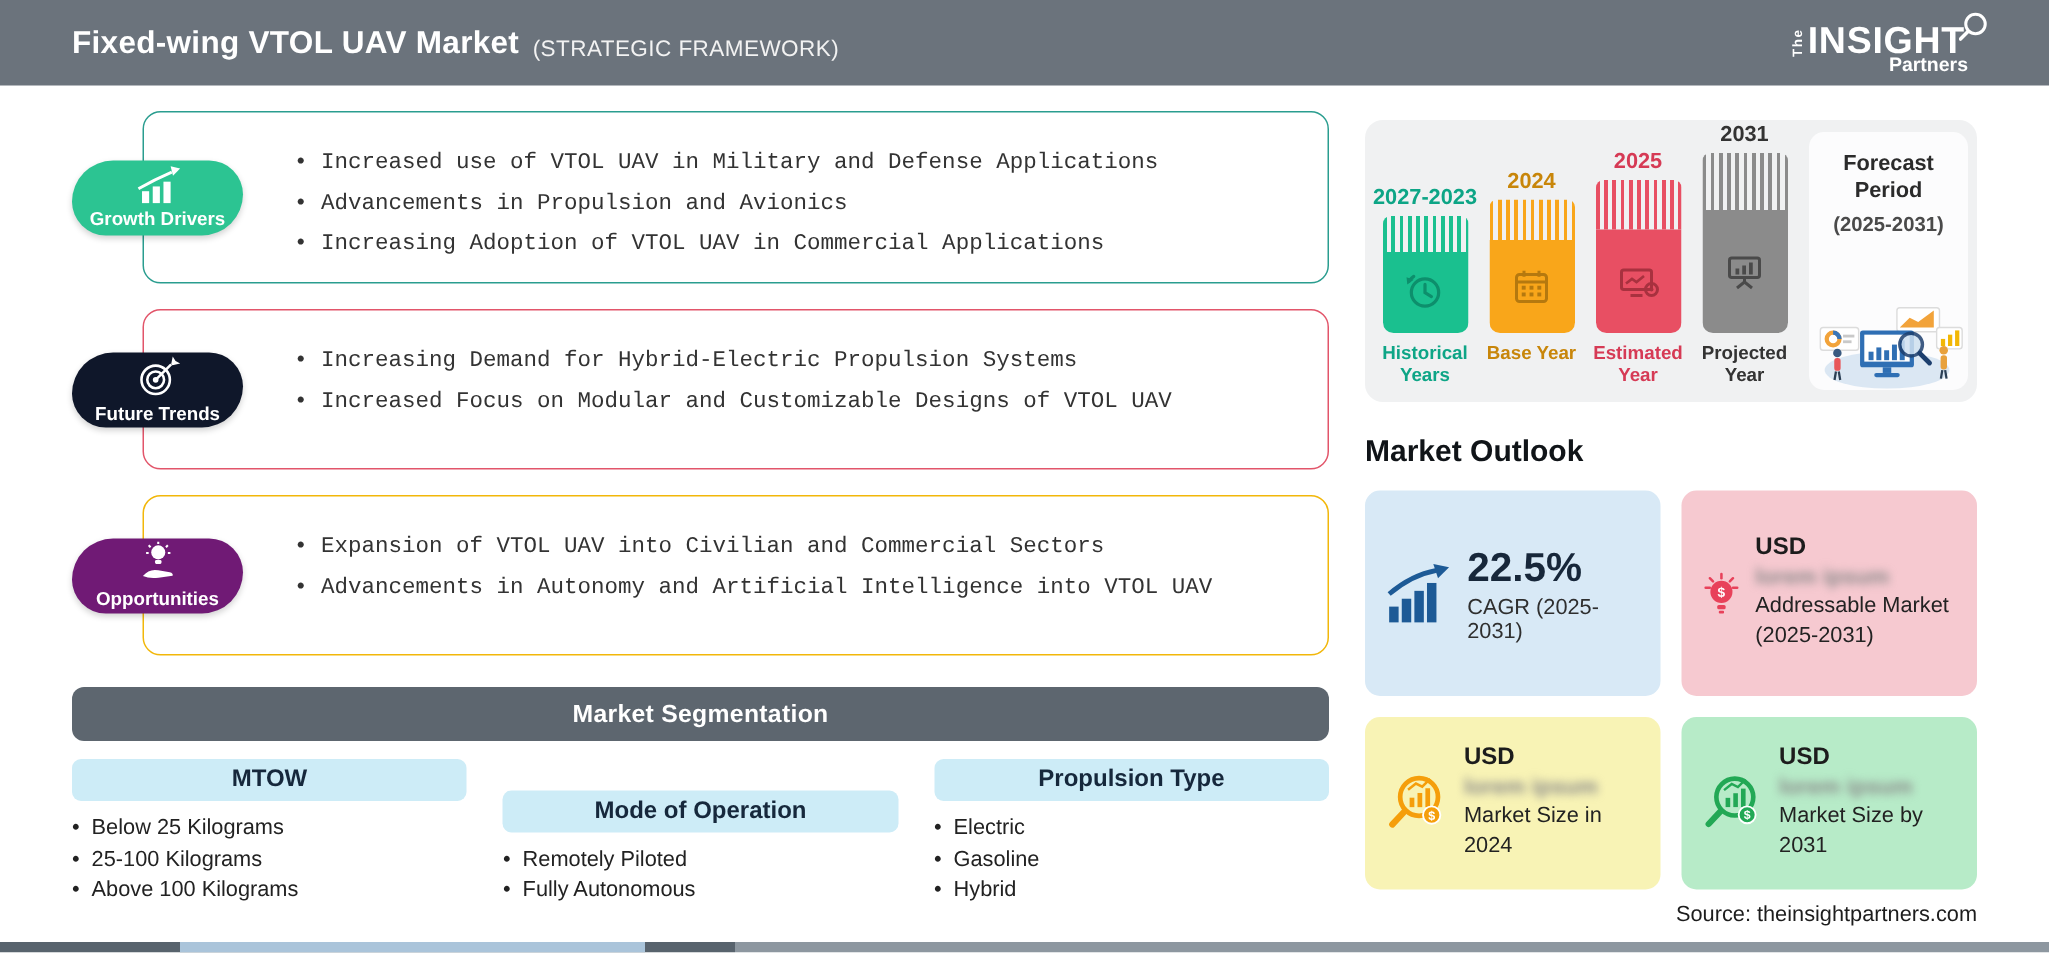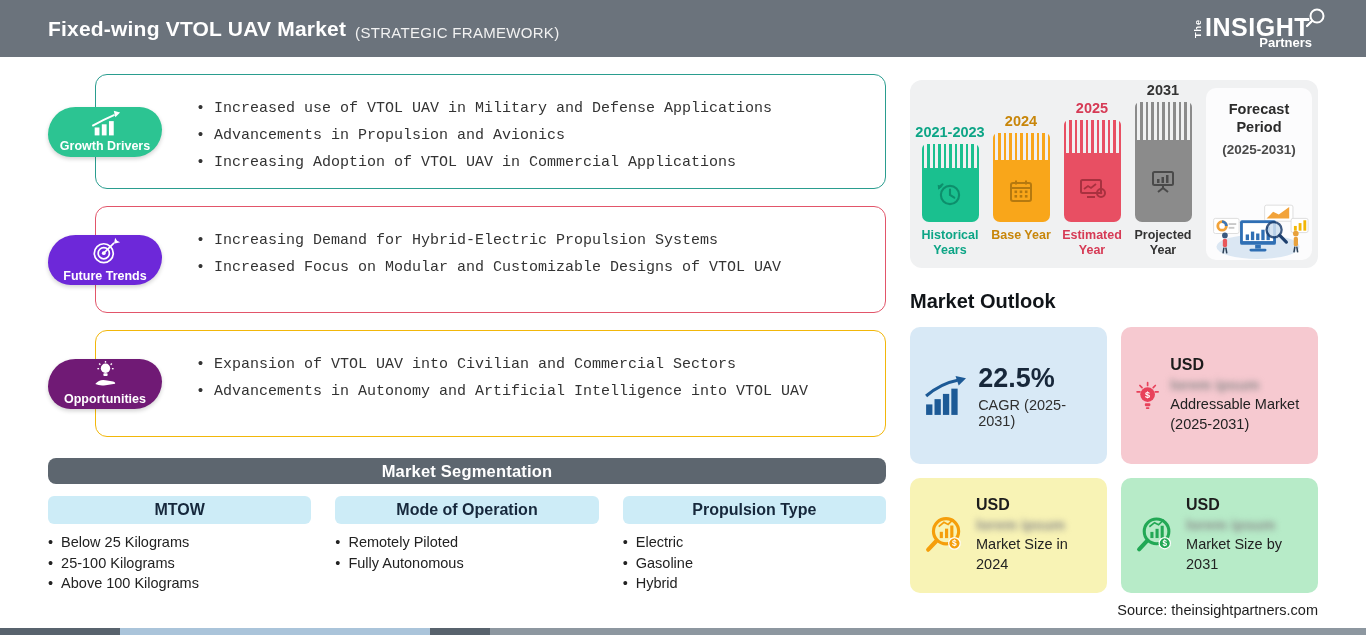--- a/index.html
+++ b/index.html
@@ -37,30 +37,30 @@
   .sec-box.b-orange { border-color:#f2b70a; }
   .sec-box li { list-style:none; font-size:15px; color:#333; line-height:27px; }
   .sec-box li::before { content:"•"; margin-right:9px; color:#333; }
   .badge {
     position:absolute; left:-47px; top:50%; transform:translateY(-50%);
     width:114px; height:50px; border-radius:34px 28px 34px 28px;
     display:flex; flex-direction:column; align-items:center; justify-content:center;
     box-shadow:0 2px 4px rgba(0,0,0,.18); z-index:2; gap:2px;
   }
   .badge-green { background:#2cc492; }
-  .badge-red { background:#6d28d9; }
+  .badge-red { background:#0f172a; }
   .badge-orange { background:#701a75; }
   .badge-label { color:#fff; font-size:12.5px; font-weight:bold; }
   
   .seg-bar {
-    margin-top:21px; height:26px; background:#5d666f; border-radius:8px;
+    margin-top:21px; height:36px; background:#5d666f; border-radius:8px;
     display:flex; align-items:center; justify-content:center;
     color:#fff; font-size:16.5px; font-weight:bold; letter-spacing:.2px;
   }
-  .seg-cols { display:flex; gap:24px; margin-top:12px; }
+  .seg-cols { display:flex; gap:24px; margin-top:12px;align-items:flex-end; }
   .seg-col { flex:1; }
   .seg-head {
     height:28px; background:#cdecf7; border-radius:6px; display:flex;
     align-items:center; justify-content:center; color:#16283c;
     font-size:16px; font-weight:bold;
   }
   .seg-col ul { margin-top:8px; }
   .seg-col li { list-style:none; font-size:14.5px; color:#222; line-height:20.5px; }
   .seg-col li::before { content:"•"; margin-right:8px; }
   
@@ -224,21 +224,21 @@
         </ul>
       </div>
     </div>
   </div>
 
   <div class="right-col">
 
     <div class="tl-panel">
       <div class="tl-bars">
         <div class="tl-col bar1">
-          <div class="tl-year c-teal">2021-2023</div>
+          <div class="tl-year c-teal">2027-2023</div>
           <div class="tl-bar">
               <div class="tl-stripes"></div>
             <div class="tl-solid">
               <svg width="30" height="30" viewBox="0 0 28 28">
                 <circle cx="14" cy="14" r="8.5" fill="none" stroke="#0d8f6c" stroke-width="2"></circle>
                 <path d="M14 9 v5 l4 2.5" fill="none" stroke="#0d8f6c" stroke-width="2" stroke-linecap="round"></path>
                 <path d="M4 7 a12 12 0 0 1 3 -3" fill="none" stroke="#0d8f6c" stroke-width="2" stroke-linecap="round"></path>
                 <polygon points="3,9 2.5,4.5 7,6" fill="#0d8f6c"></polygon>
               </svg>
             </div>

